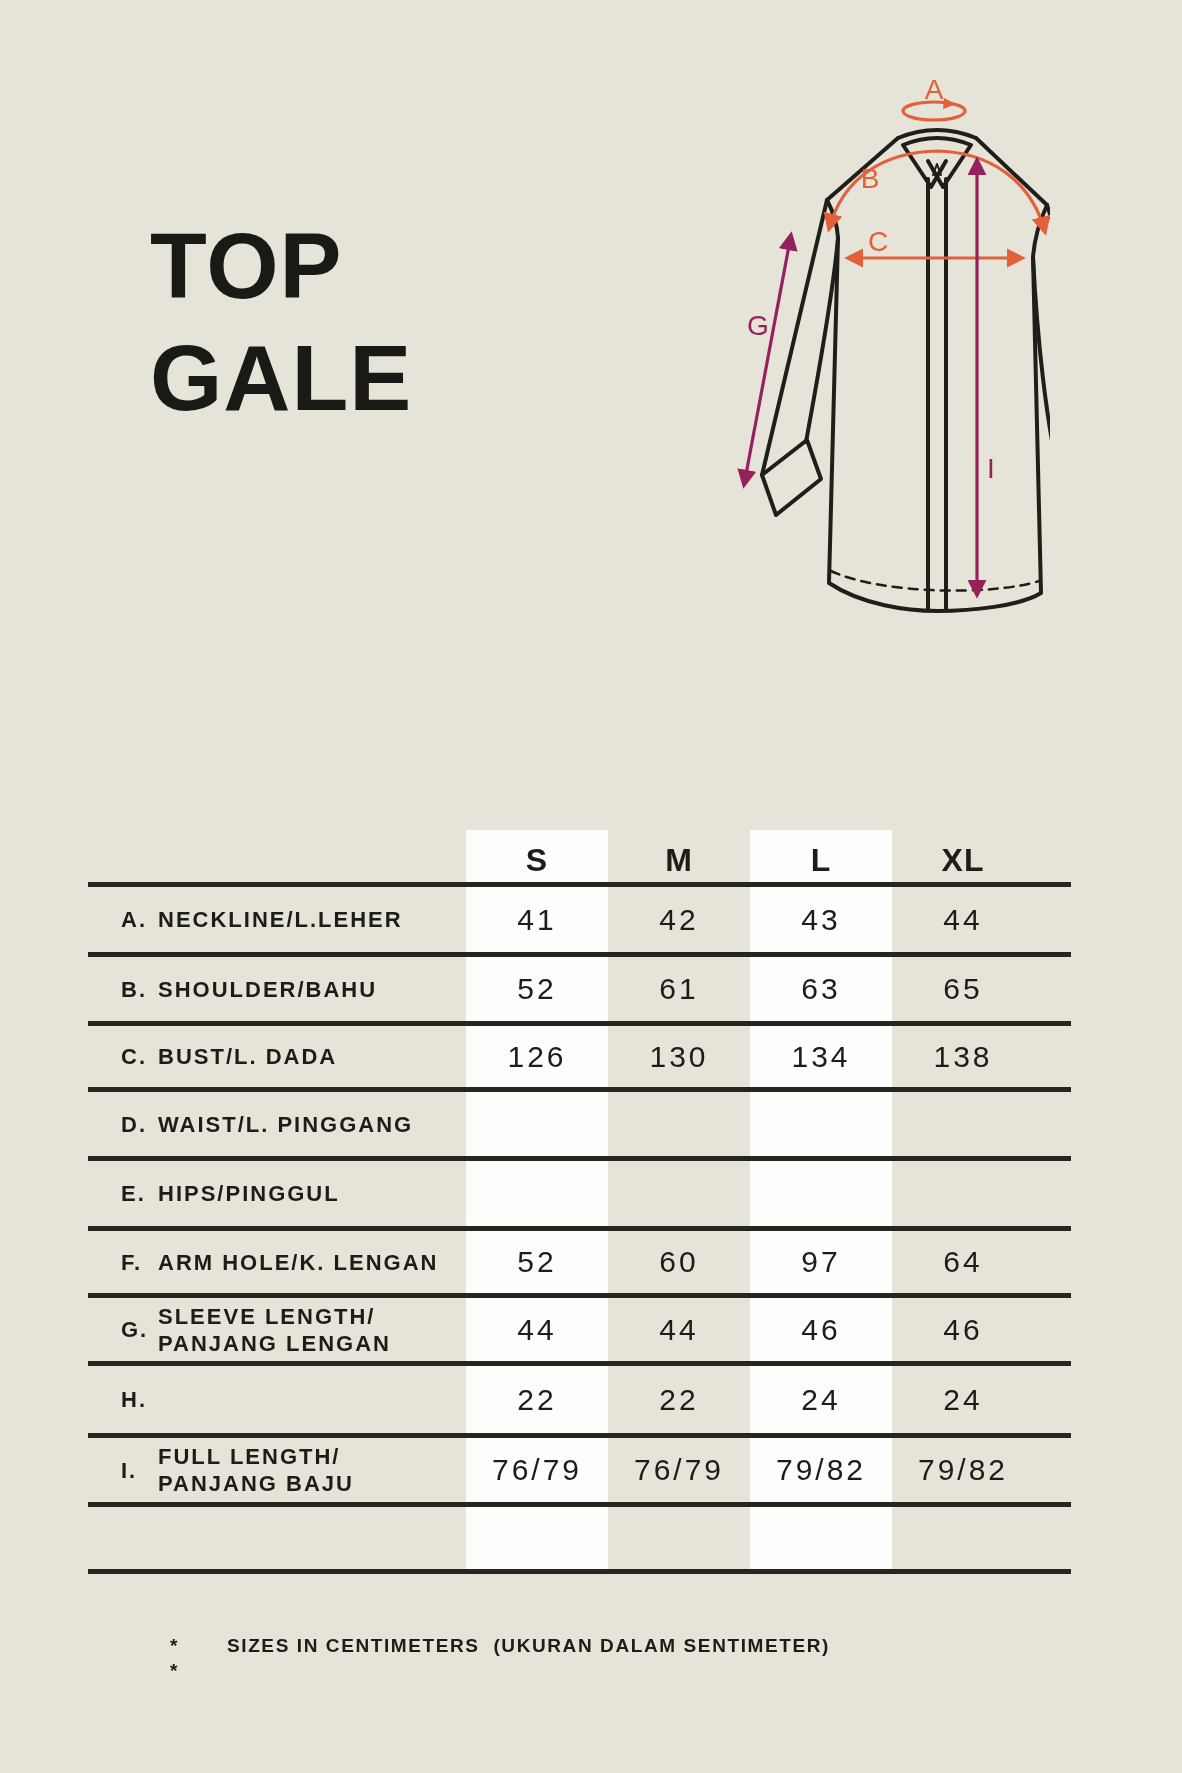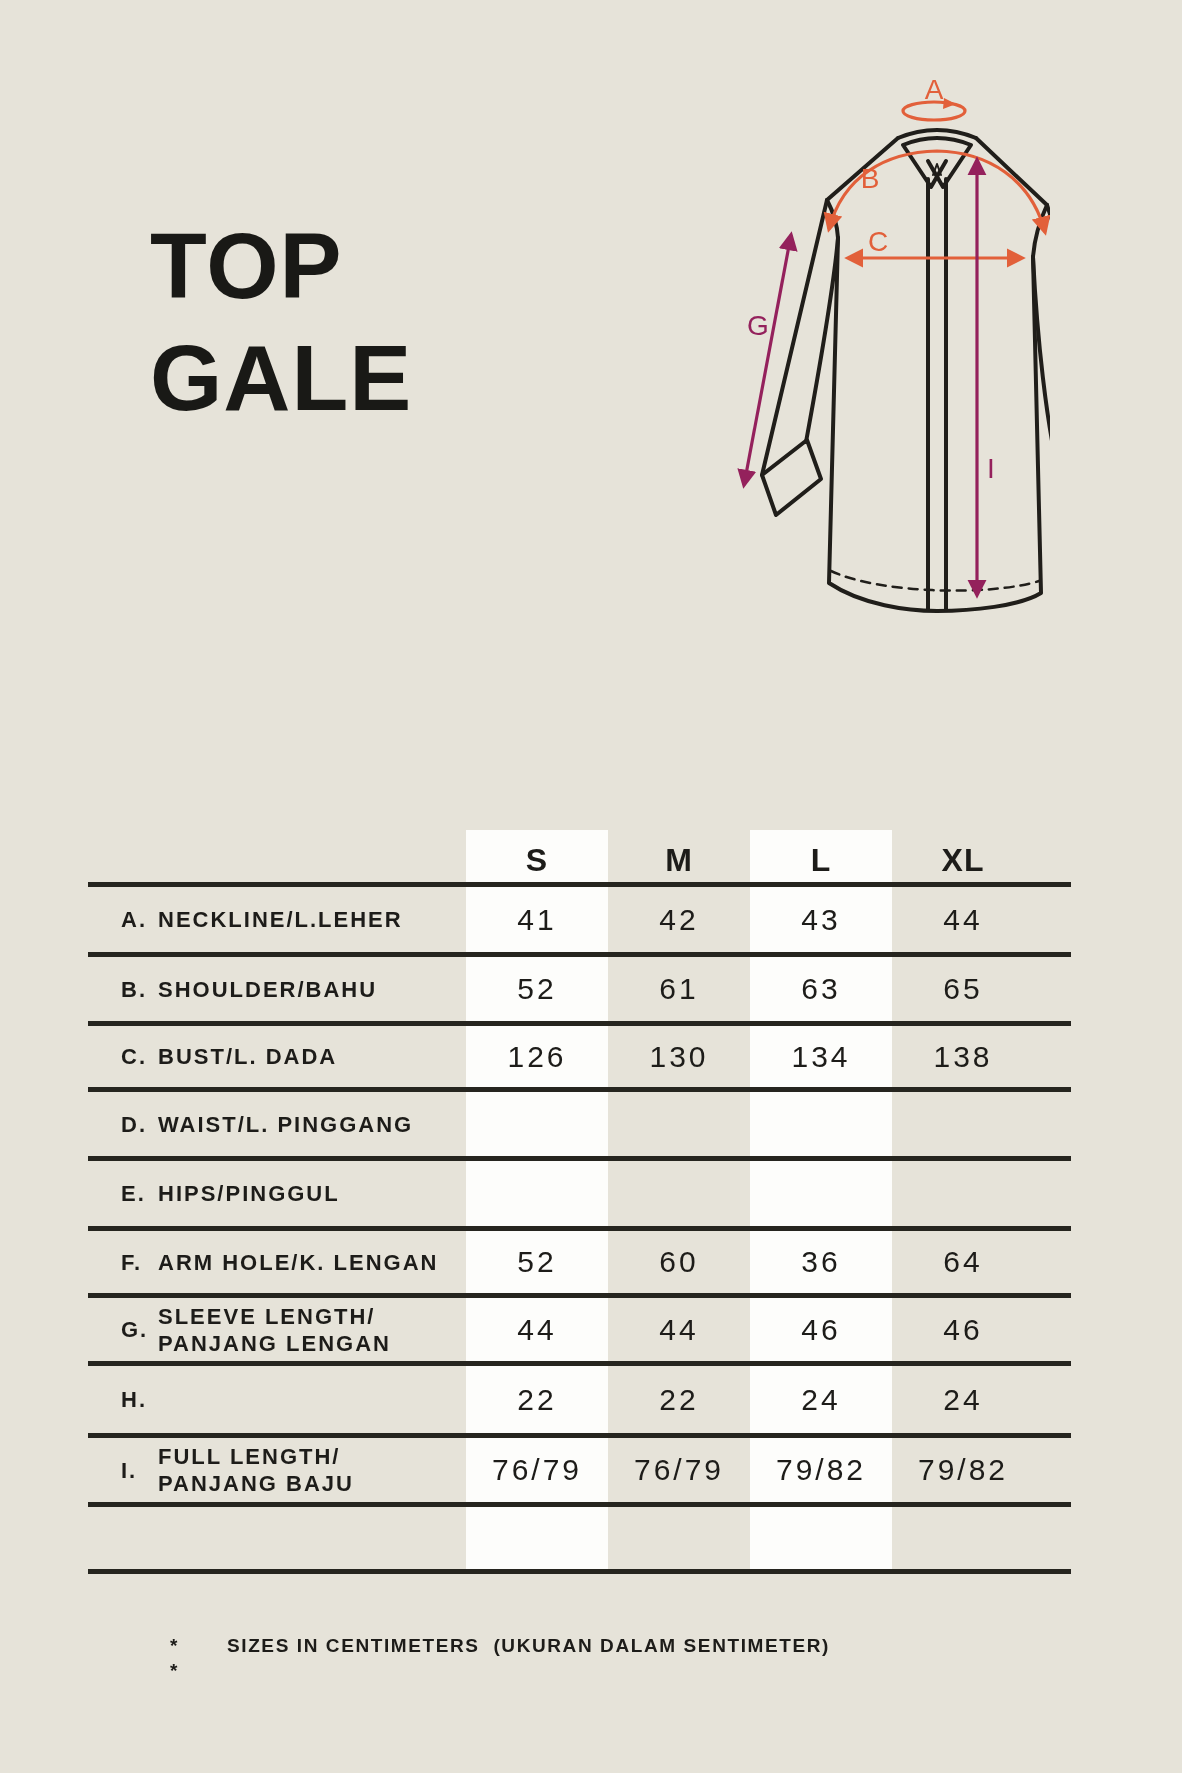--- a/index.html
+++ b/index.html
@@ -163,21 +163,21 @@
         </div>
         <div class="trow" style="height: 67px;">
           <div class="cell label-cell">
             <span class="prefix">F.</span>
             <span>
               <div>ARM HOLE/K. LENGAN</div>
             </span>
           </div>
           <div class="cell value-cell">52</div>
           <div class="cell value-cell">60</div>
-          <div class="cell value-cell">36</div>
+          <div class="cell value-cell">97</div>
           <div class="cell value-cell">64</div>
         </div>
         <div class="trow" style="height: 68px;">
           <div class="cell label-cell">
             <span class="prefix">G.</span>
             <span>
               <div>SLEEVE LENGTH/</div>
               <div>PANJANG LENGAN</div>
             </span>
           </div>

